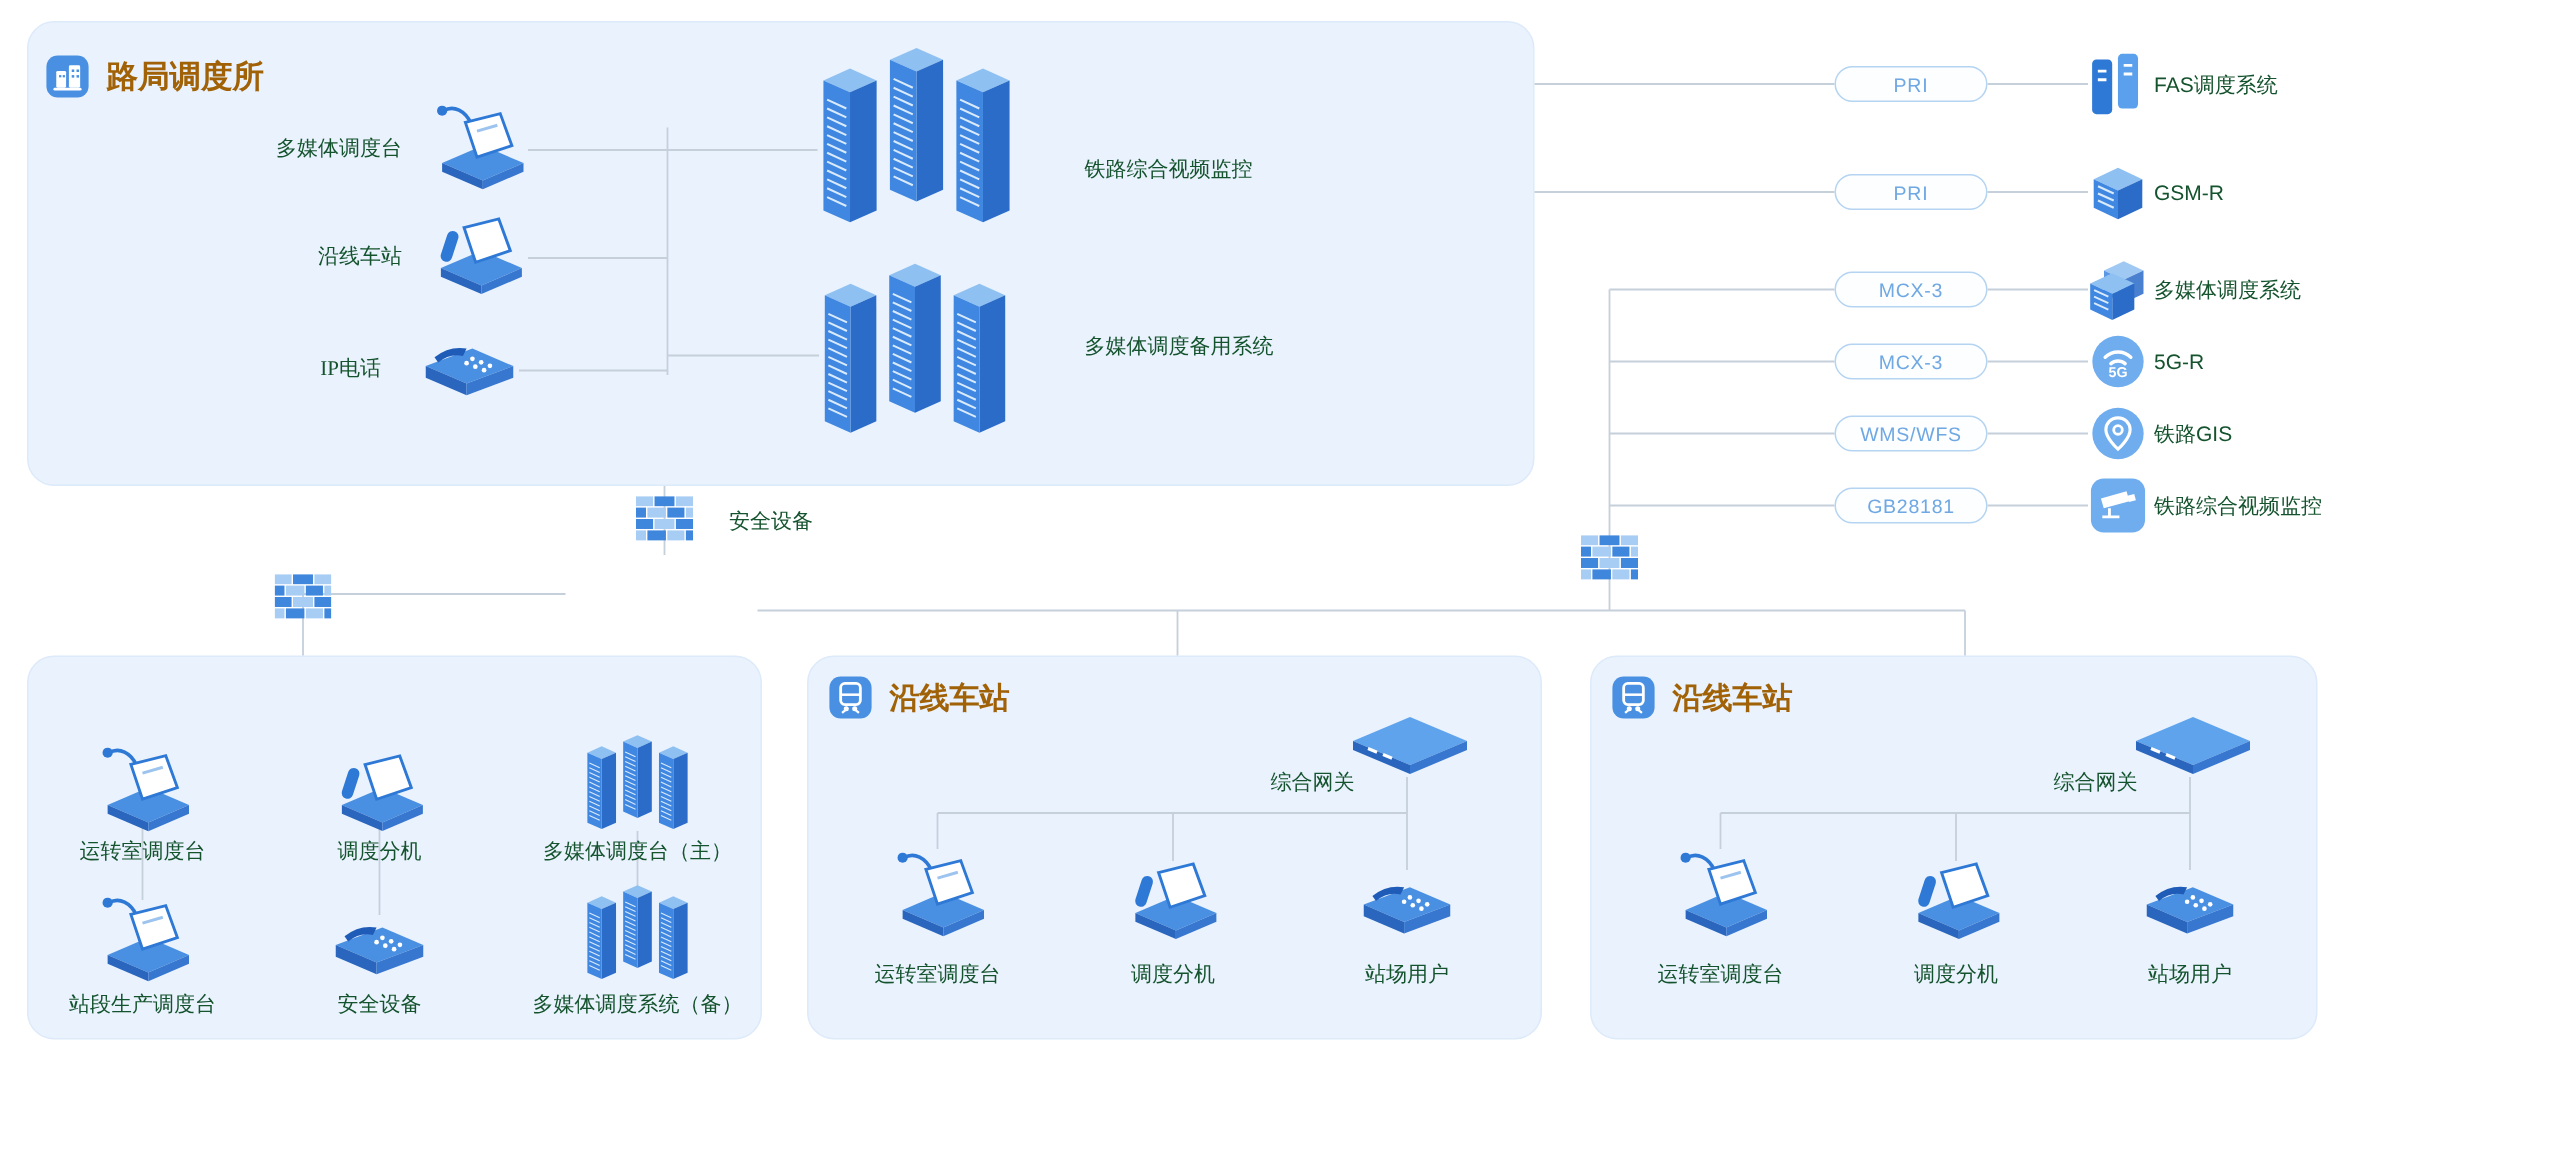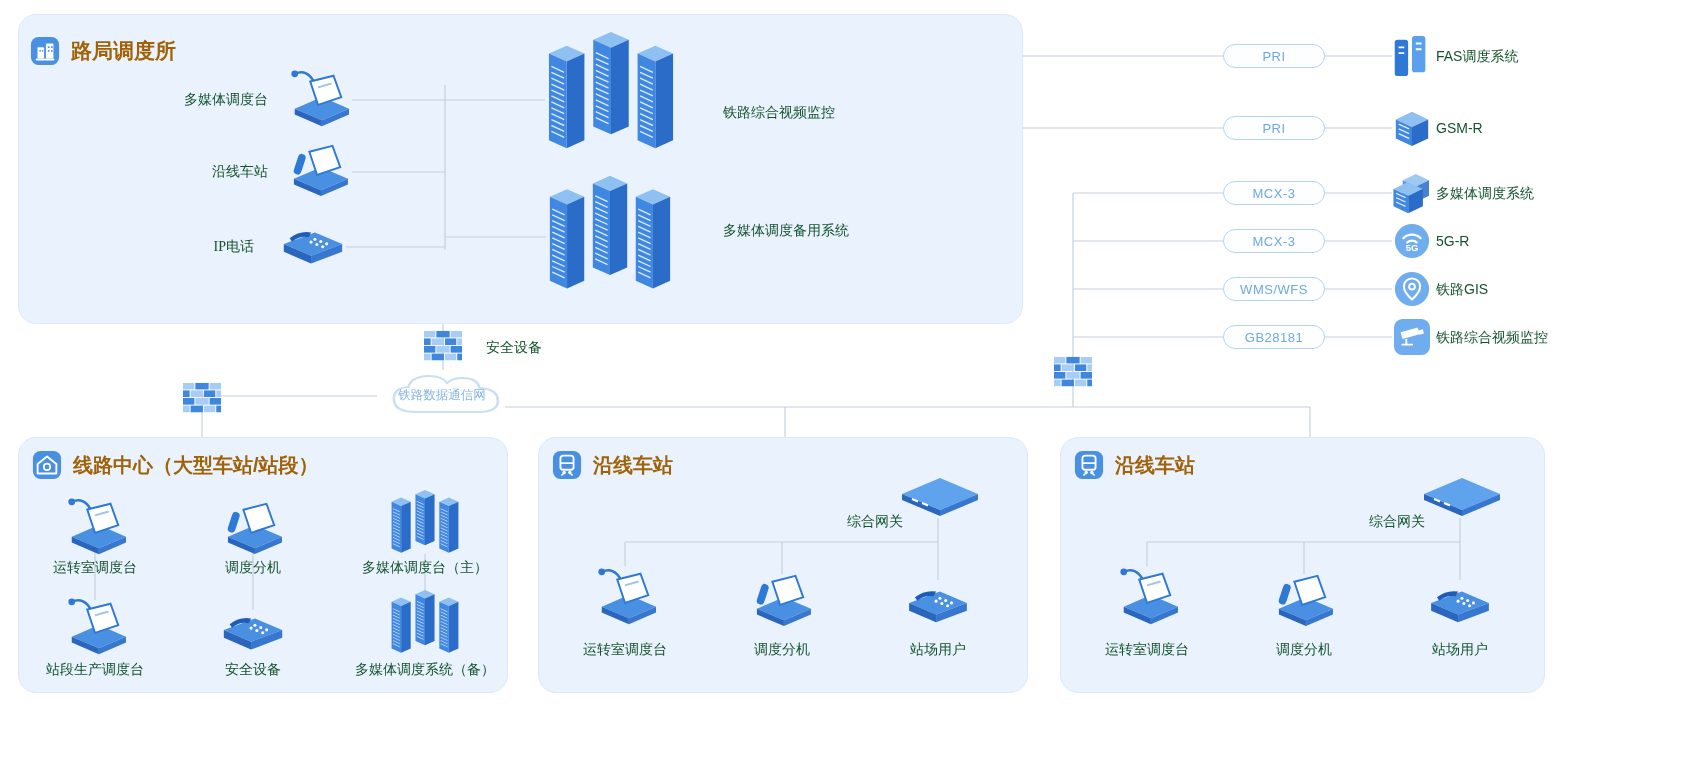--- a/index.html
+++ b/index.html
@@ -239,26 +239,20 @@
   <div class="ico" style="left:546px;top:172px"><svg width="128" height="126" viewBox="0 0 134 132">
         <use href="#sym-servers"></use>
       </svg></div>
   <div class="abs lbl" style="left:723px;top:221px">多媒体调度备用系统</div>
 
   <div class="ico" style="left:424px;top:330px"><svg width="38" height="32" viewBox="0 0 40 32">
         <use href="#sym-firewall"></use>
       </svg></div>
   <div class="abs lbl" style="left:486px;top:338px">安全设备</div>
 
-  <div class="cloud" style="left:377px;top:368px">
-    <svg viewBox="0 0 100 52" preserveAspectRatio="none">
-        <path d="M30 44 q-17 0 -17 -13 q0 -11 11 -12 q3 -11 16 -11 q10 0 14 7 q4 -5 12 -5 q11 0 13 10 q14 1 14 13 q0 11 -15 11 z" fill="#ffffff" stroke="#c9dff5" stroke-width="2"></path>
-      </svg>
-    <span>铁路数据通信网</span>
-  </div>
 
   <div class="ico" style="left:183px;top:382px"><svg width="38" height="32" viewBox="0 0 40 32">
         <use href="#sym-firewall"></use>
       </svg></div>
   <div class="ico" style="left:1054px;top:356px"><svg width="38" height="32" viewBox="0 0 40 32">
         <use href="#sym-firewall"></use>
       </svg></div>
 
   <div class="pill" style="left:1223px;top:44px">PRI</div>
   <div class="pill" style="left:1223px;top:116px">PRI</div>
@@ -290,26 +284,20 @@
   <div class="ico" style="left:1393px;top:270px"><svg width="38" height="38" viewBox="0 0 40 40">
         <use href="#sym-gis"></use>
       </svg></div>
   <div class="abs lbl" style="left:1436px;top:280px">铁路GIS</div>
 
   <div class="ico" style="left:1393px;top:318px"><svg width="38" height="38" viewBox="0 0 40 40">
         <use href="#sym-camera"></use>
       </svg></div>
   <div class="abs lbl" style="left:1436px;top:328px">铁路综合视频监控</div>
 
-  <div class="abs hdr" style="left:32px;top:450px">
-    <span class="ico" style="position:static"><svg width="30" height="30">
-          <use href="#sym-badge-home"></use>
-        </svg></span>
-    <span class="t">线路中心（大型车站/站段）</span>
-  </div>
 
   <div class="ico" style="left:59px;top:496px"><svg width="72" height="62" viewBox="0 0 72 64">
         <use href="#sym-console"></use>
       </svg></div>
   <div class="ico" style="left:218px;top:502px"><svg width="70" height="54" viewBox="0 0 72 56">
         <use href="#sym-handset"></use>
       </svg></div>
   <div class="ico" style="left:389px;top:488px"><svg width="72" height="70" viewBox="0 0 134 132">
         <use href="#sym-servers"></use>
       </svg></div>

